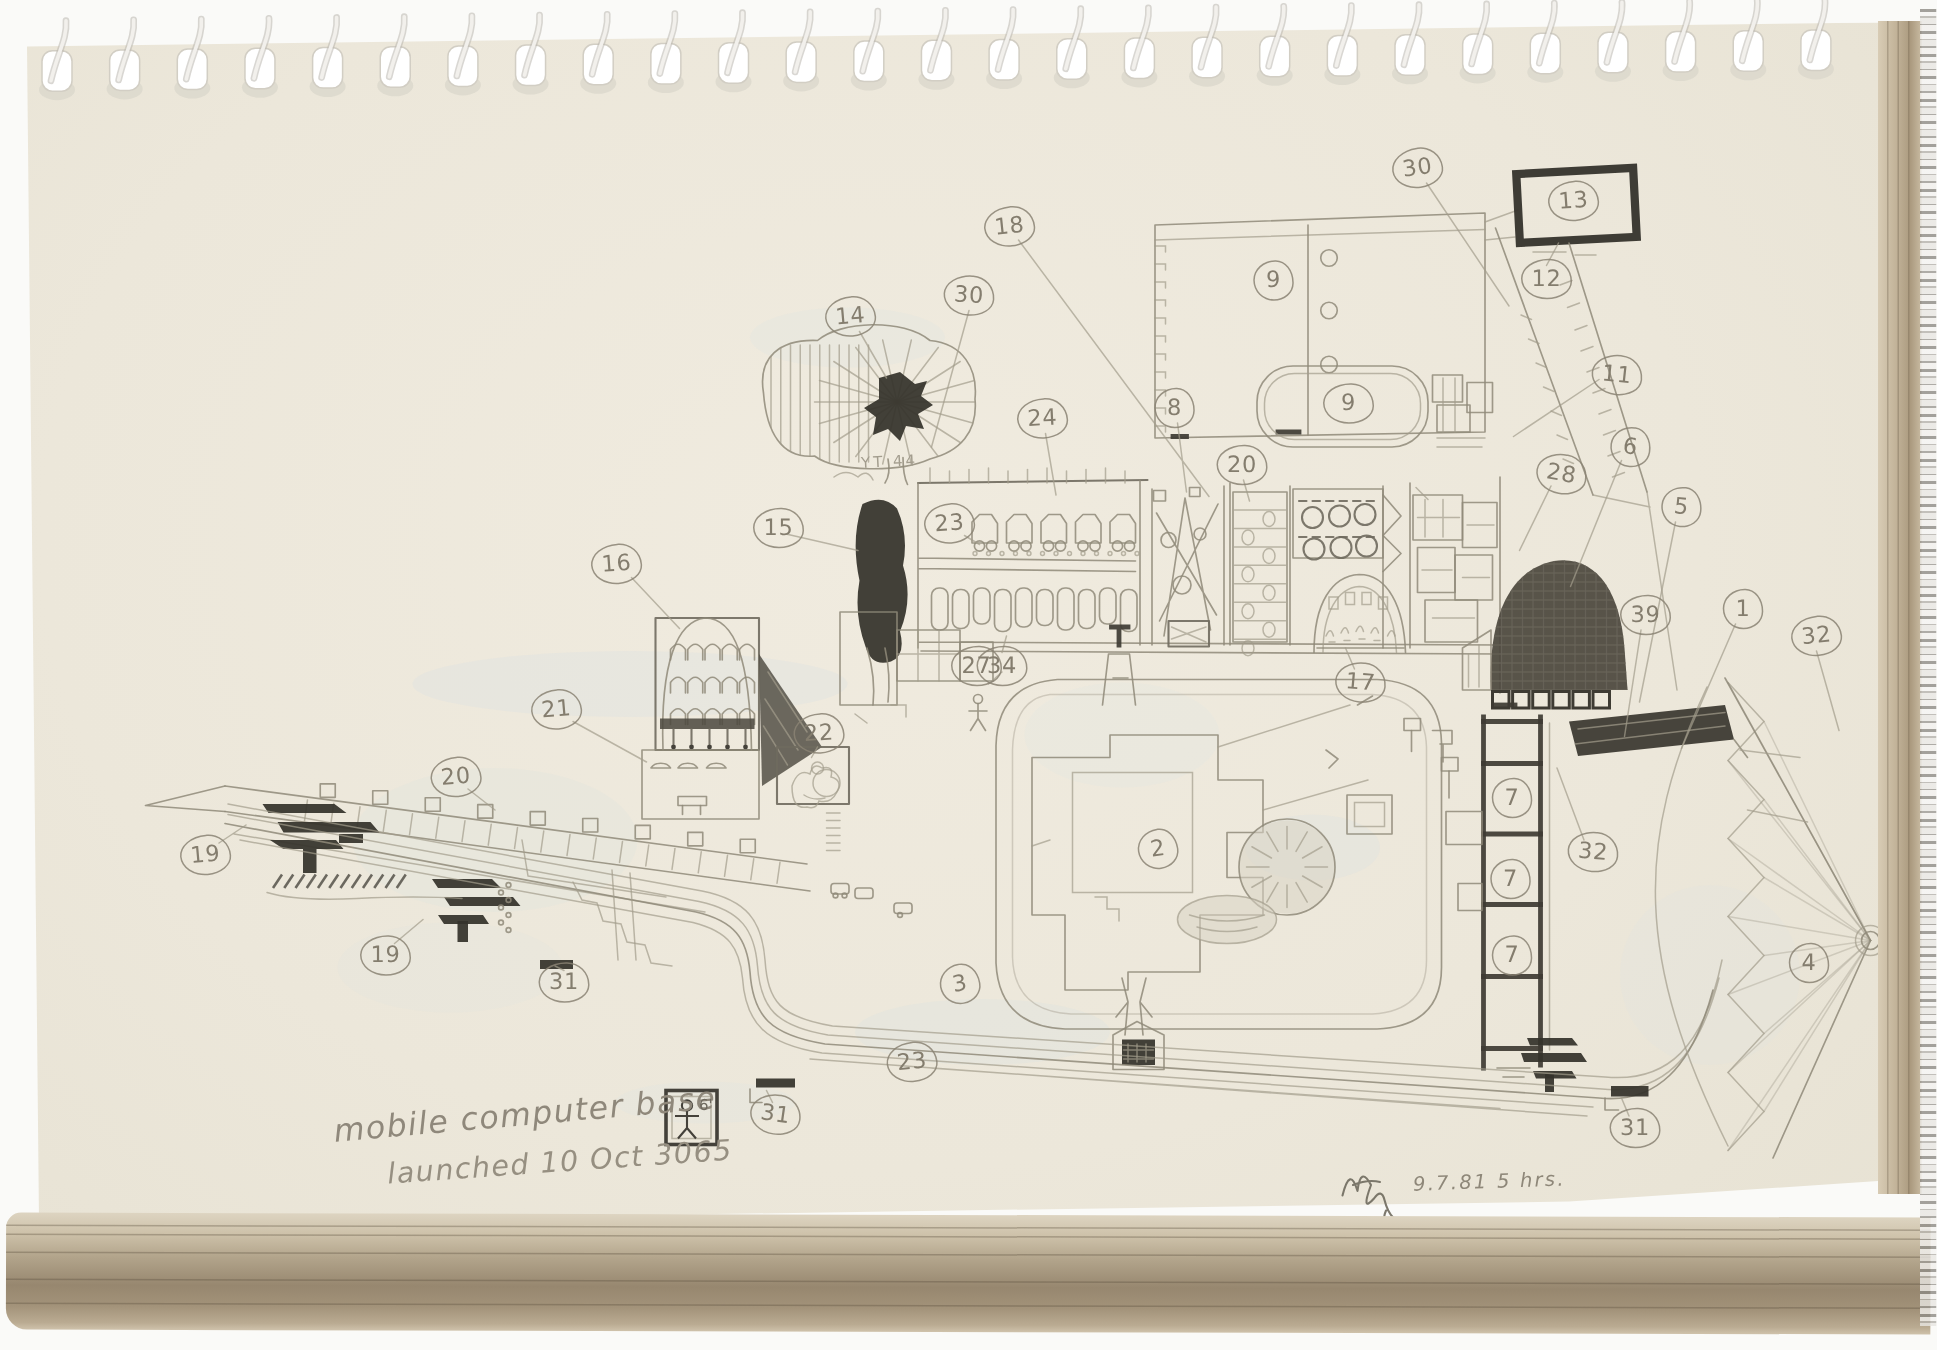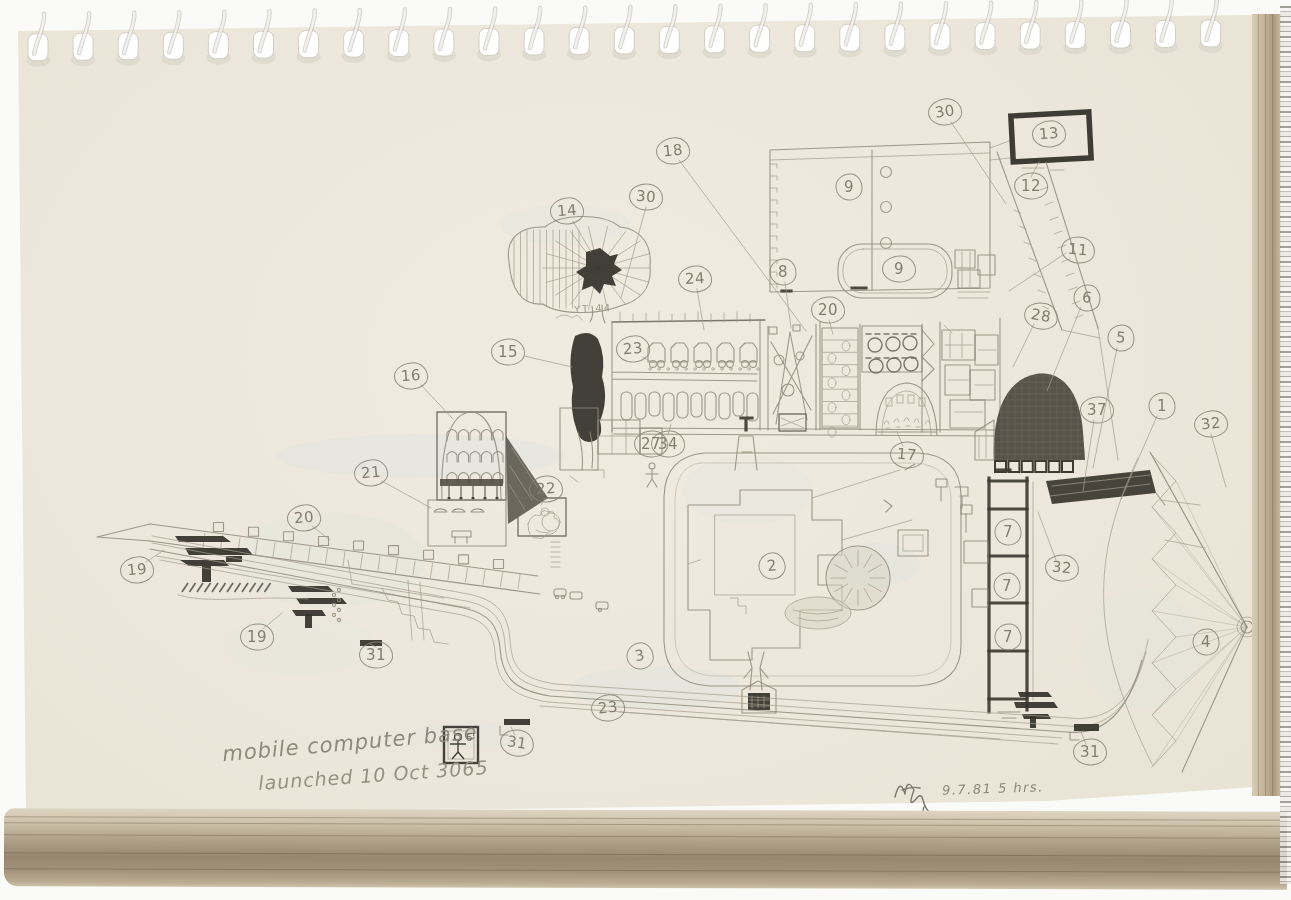--- a/index.html
+++ b/index.html
@@ -703,24 +703,24 @@
       <div class="callout" style="left: 567px; top: 211px; min-width: 34px; transform: translate(-50%, -50%) rotate(-5deg);">14</div>
       <div class="callout" style="left: 646px; top: 197px; min-width: 34px; transform: translate(-50%, -50%) rotate(4deg);">30</div>
       <div class="callout" style="left: 695px; top: 279px; min-width: 34px; transform: translate(-50%, -50%) rotate(-3deg);">24</div>
       <div class="callout" style="left: 783px; top: 272px; transform: translate(-50%, -50%) rotate(0deg);">8</div>
       <div class="callout" style="left: 899px; top: 269px; min-width: 34px; transform: translate(-50%, -50%) rotate(0deg);">9</div>
       <div class="callout" style="left: 828px; top: 310px; min-width: 34px; transform: translate(-50%, -50%) rotate(0deg);">20</div>
       <div class="callout" style="left: 1078px; top: 250px; min-width: 34px; transform: translate(-50%, -50%) rotate(6deg);">11</div>
       <div class="callout" style="left: 1087px; top: 298px; transform: translate(-50%, -50%) rotate(8deg);">6</div>
       <div class="callout" style="left: 1041px; top: 316px; min-width: 34px; transform: translate(-50%, -50%) rotate(10deg);">28</div>
       <div class="callout" style="left: 1121px; top: 338px; transform: translate(-50%, -50%) rotate(6deg);">5</div>
-      <div class="callout" style="left: 508px; top: 352px; min-width: 34px; transform: translate(-50%, -50%) rotate(0deg);">15</div>
+      <div class="callout" style="left: 519px; top: 352px; min-width: 34px; transform: translate(-50%, -50%) rotate(0deg);">15</div>
       <div class="callout" style="left: 633px; top: 349px; min-width: 34px; transform: translate(-50%, -50%) rotate(-4deg);">23</div>
       <div class="callout" style="left: 411px; top: 376px; min-width: 34px; transform: translate(-50%, -50%) rotate(-4deg);">16</div>
-      <div class="callout" style="left: 1097px; top: 410px; min-width: 34px; transform: translate(-50%, -50%) rotate(0deg);">37</div>
+      <div class="callout" style="left: 1097px; top: 410px; min-width: 34px; transform: translate(-50%, -50%) rotate(0deg);">39</div>
       <div class="callout" style="left: 1162px; top: 406px; transform: translate(-50%, -50%) rotate(0deg);">1</div>
       <div class="callout" style="left: 1211px; top: 424px; min-width: 34px; transform: translate(-50%, -50%) rotate(-6deg);">32</div>
       <div class="callout" style="left: 668px; top: 444px; min-width: 34px; transform: translate(-50%, -50%) rotate(0deg);">34</div>
       <div class="callout" style="left: 651px; top: 444px; min-width: 34px; transform: translate(-50%, -50%) rotate(0deg);">27</div>
       <div class="callout" style="left: 907px; top: 455px; min-width: 34px; transform: translate(-50%, -50%) rotate(5deg);">17</div>
       <div class="callout" style="left: 371px; top: 473px; min-width: 34px; transform: translate(-50%, -50%) rotate(-5deg);">21</div>
       <div class="callout" style="left: 546px; top: 489px; min-width: 34px; transform: translate(-50%, -50%) rotate(-3deg);">22</div>
       <div class="callout" style="left: 304px; top: 518px; min-width: 34px; transform: translate(-50%, -50%) rotate(-5deg);">20</div>
       <div class="callout" style="left: 1008px; top: 532px; transform: translate(-50%, -50%) rotate(0deg);">7</div>
       <div class="callout" style="left: 137px; top: 570px; min-width: 34px; transform: translate(-50%, -50%) rotate(-5deg);">19</div>

